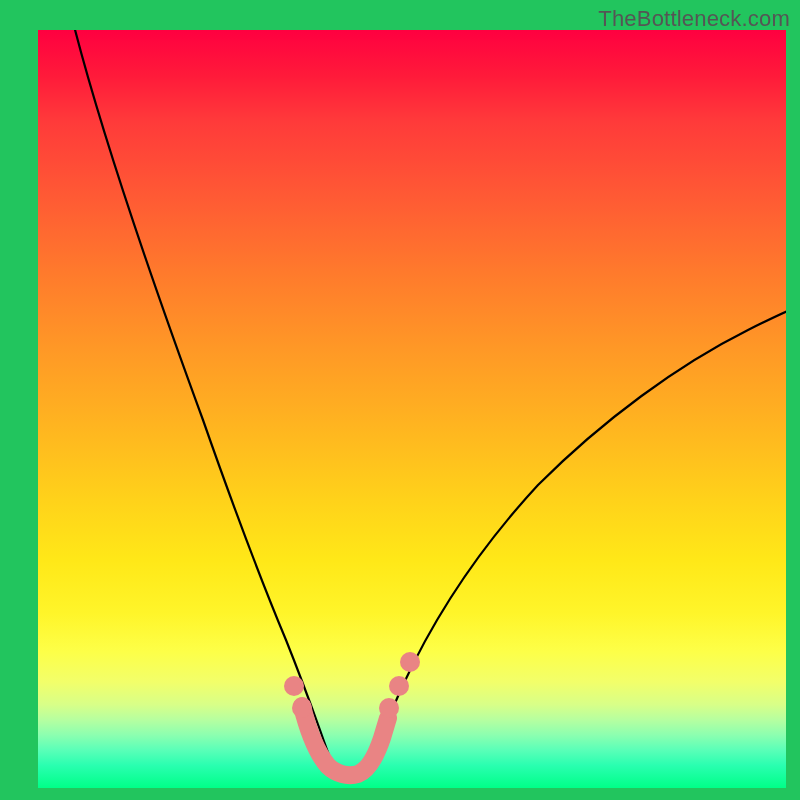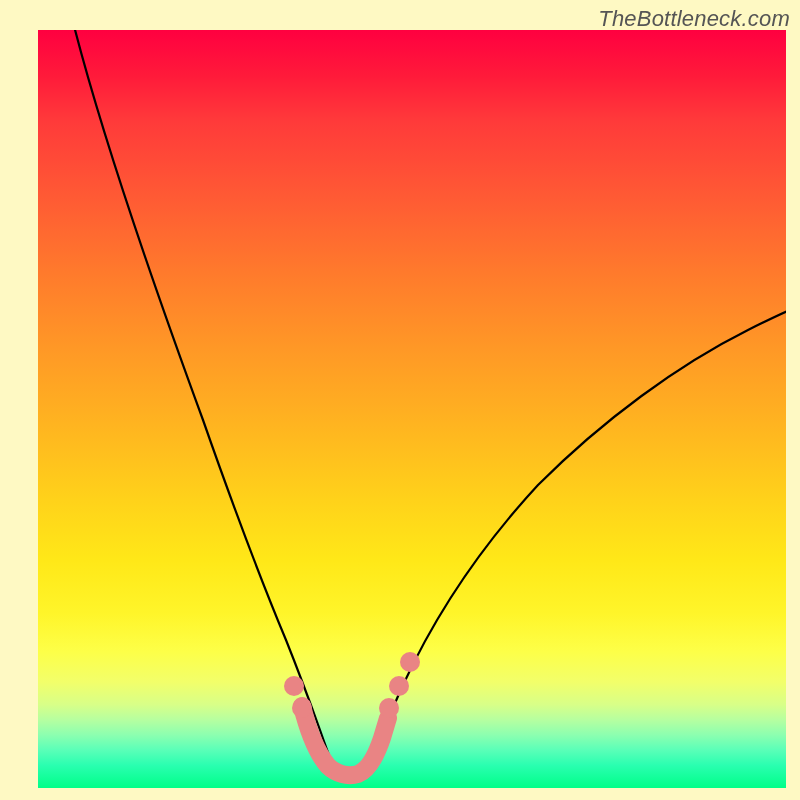--- a/index.html
+++ b/index.html
@@ -10,22 +10,21 @@
     background: #000;
     overflow: hidden;
     font-family: Arial, Helvetica, sans-serif;
   }
   .frame {
     position: absolute;
     left: 0;
     top: 0;
     width: 800px;
     height: 800px;
-    background: #fef9c3;
-    font-style: italic;
+    background: #22c55e;
   }
   .plot {
     position: absolute;
     left: 38px;
     top: 30px;
     width: 748px;
     height: 758px;
     background: linear-gradient(to bottom,
       #ff0040 0%,
       #ff1a3a 6%,

